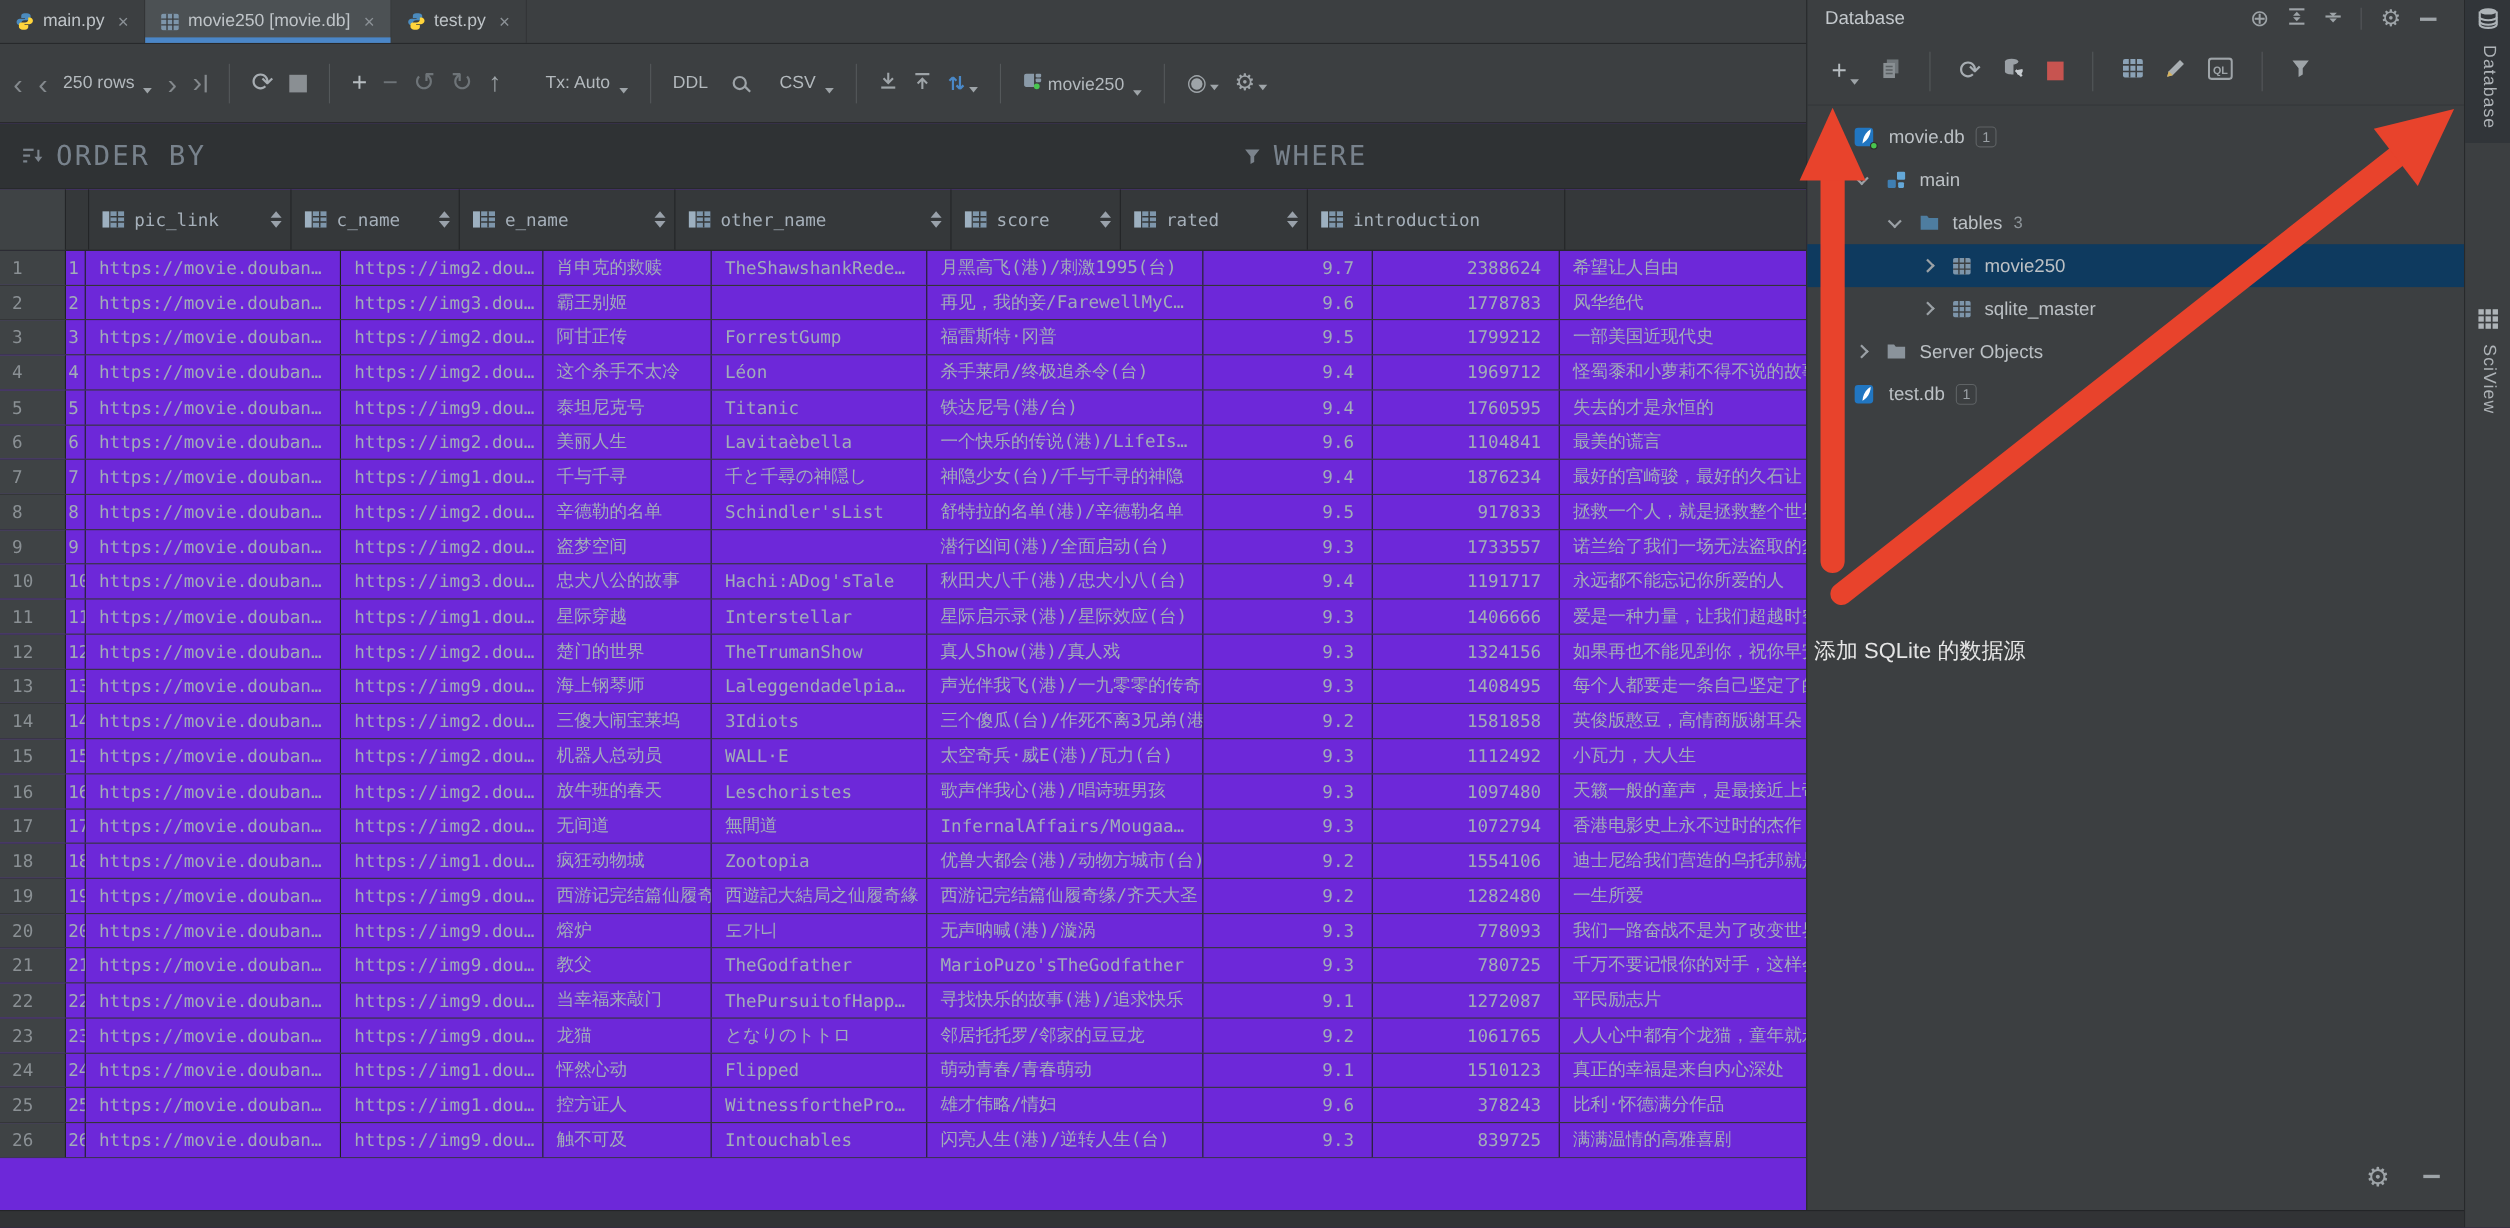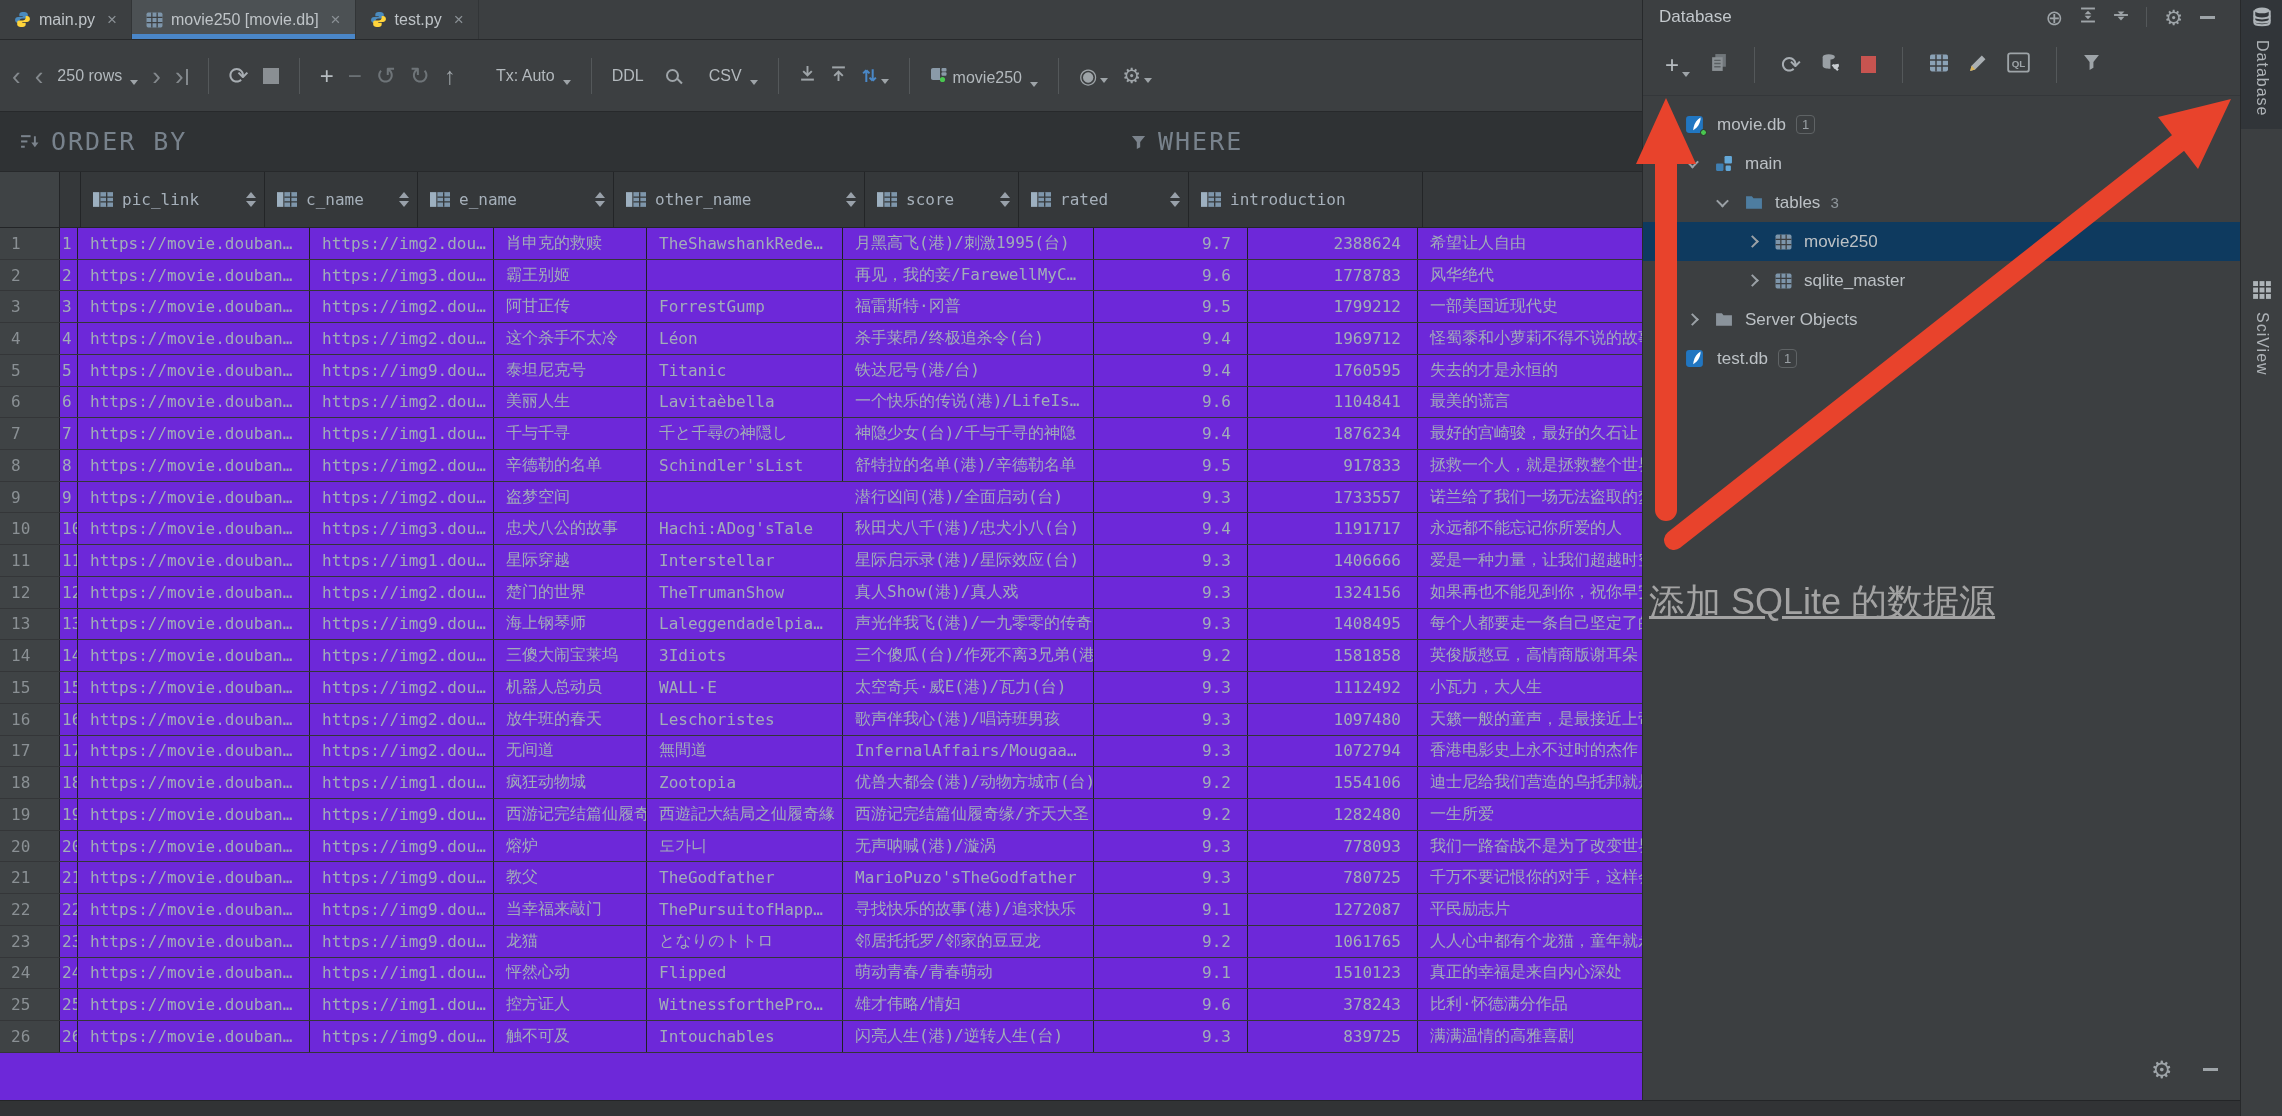--- a/index.html
+++ b/index.html
@@ -73,21 +73,21 @@
     border-bottom:2px solid #9ba1a6; flex:none; }
   .chev.down { transform:rotate(45deg) translate(-1px,-1px); }
   .chev.right { transform:rotate(-45deg); }
   .ticon { position:relative; display:flex; flex:none; }
   .greendot { position:absolute; right:-2px; bottom:-1px; width:7px; height:7px; border-radius:50%;
     background:#49c64f; border:1px solid #2b2b2b; }
   .badge { margin-left:10px; border:1px solid #5f6365; border-radius:4px; color:#9aa0a5;
     font-size:13px; padding:0 5px; line-height:17px; }
   .count { margin-left:10px; color:#8f969b; font-size:15px; }
 
-  .annotation { position:absolute; left:6px; top:578px; font-size:36px; color:#a3a3a3; z-index:60;text-decoration:underline; }
+  .annotation { position:absolute; left:6px; top:578px; font-size:20px; color:#e5e5e5; z-index:60; }
   .pbottom { position:absolute; left:0; top:1048px; width:100%; height:52px; }
   .pbottom .gear { position:absolute; left:508px; top:8px; font-size:24px; color:#9ea4a8; }
   .pbottom .minus { position:absolute; left:560px; top:20px; }
 
   
   #rightbar { position:absolute; left:2240px; top:0; width:42px; height:1116px;
     background:#3c3f41; border-left:1px solid #27292b; }
   .side-tab { position:absolute; left:0; width:42px; display:flex; flex-direction:column;
     align-items:center; gap:8px; }
   .side-tab.active-bg { background:#313539; padding:6px 0 12px; }

